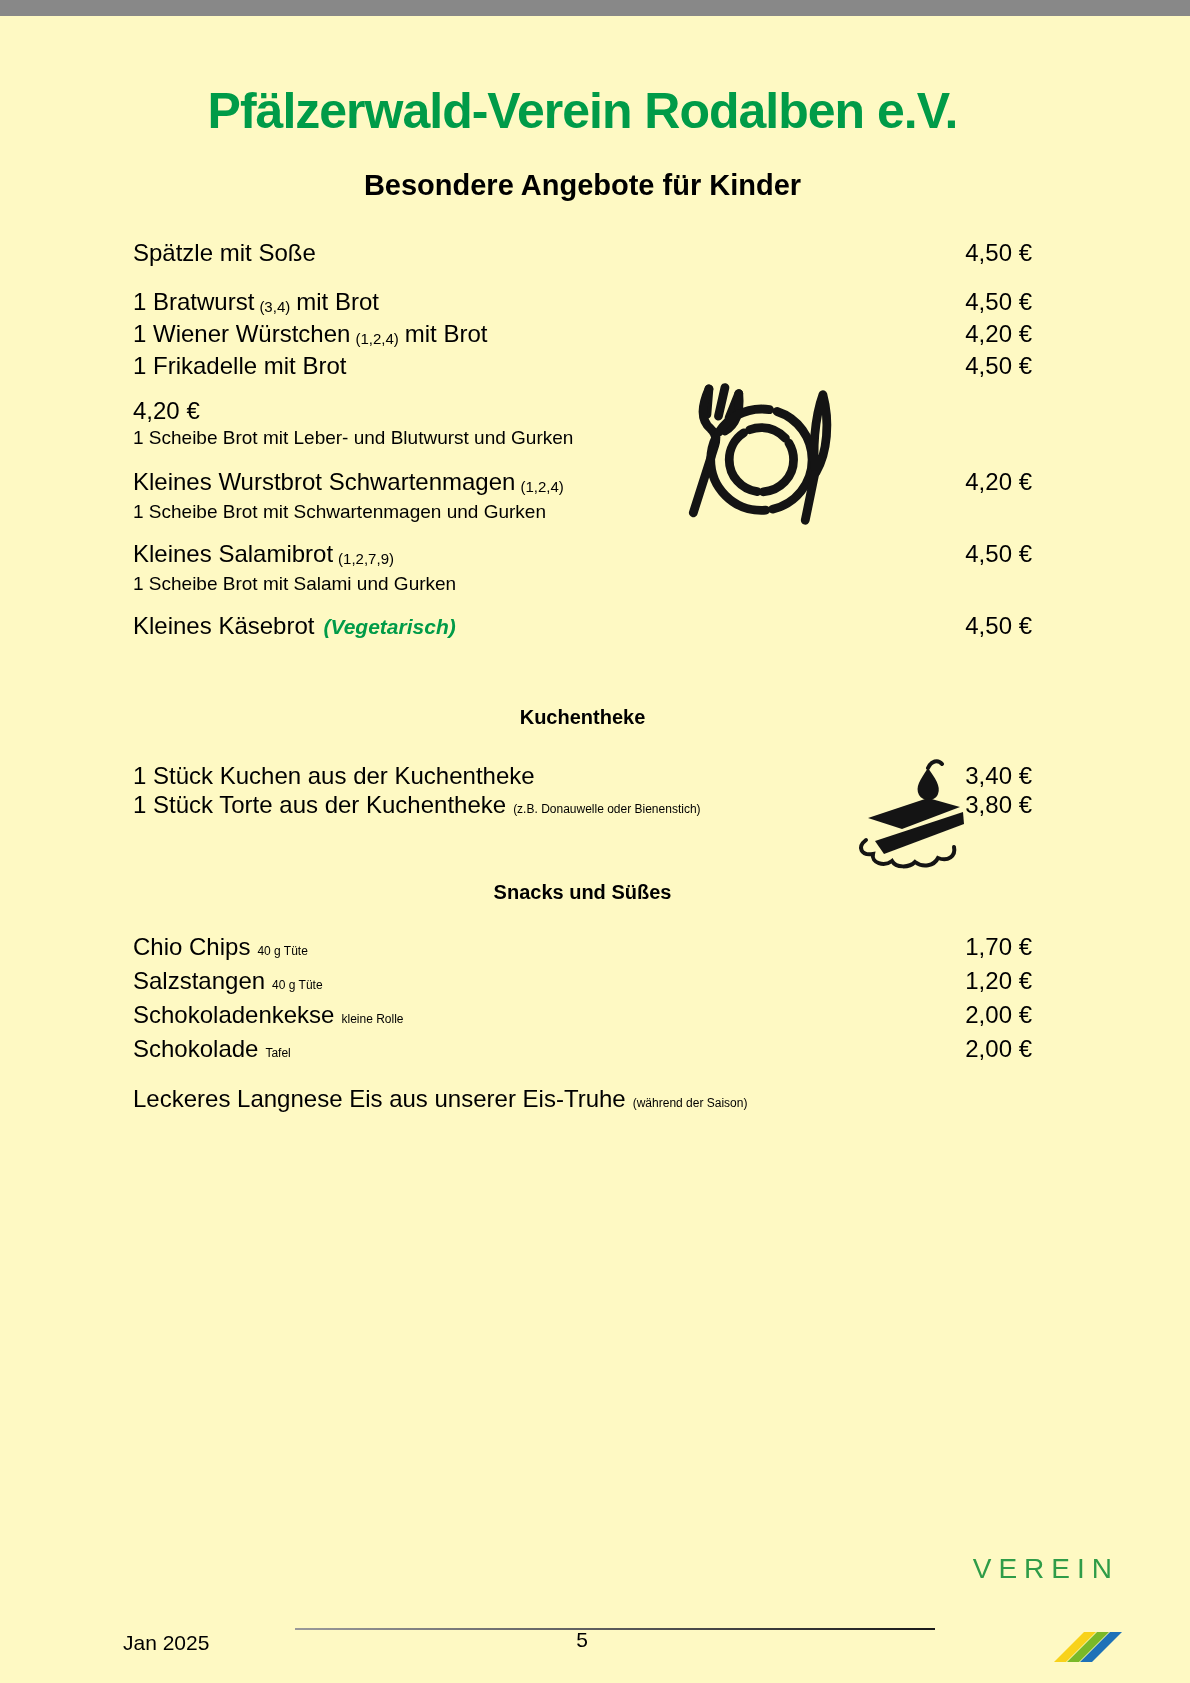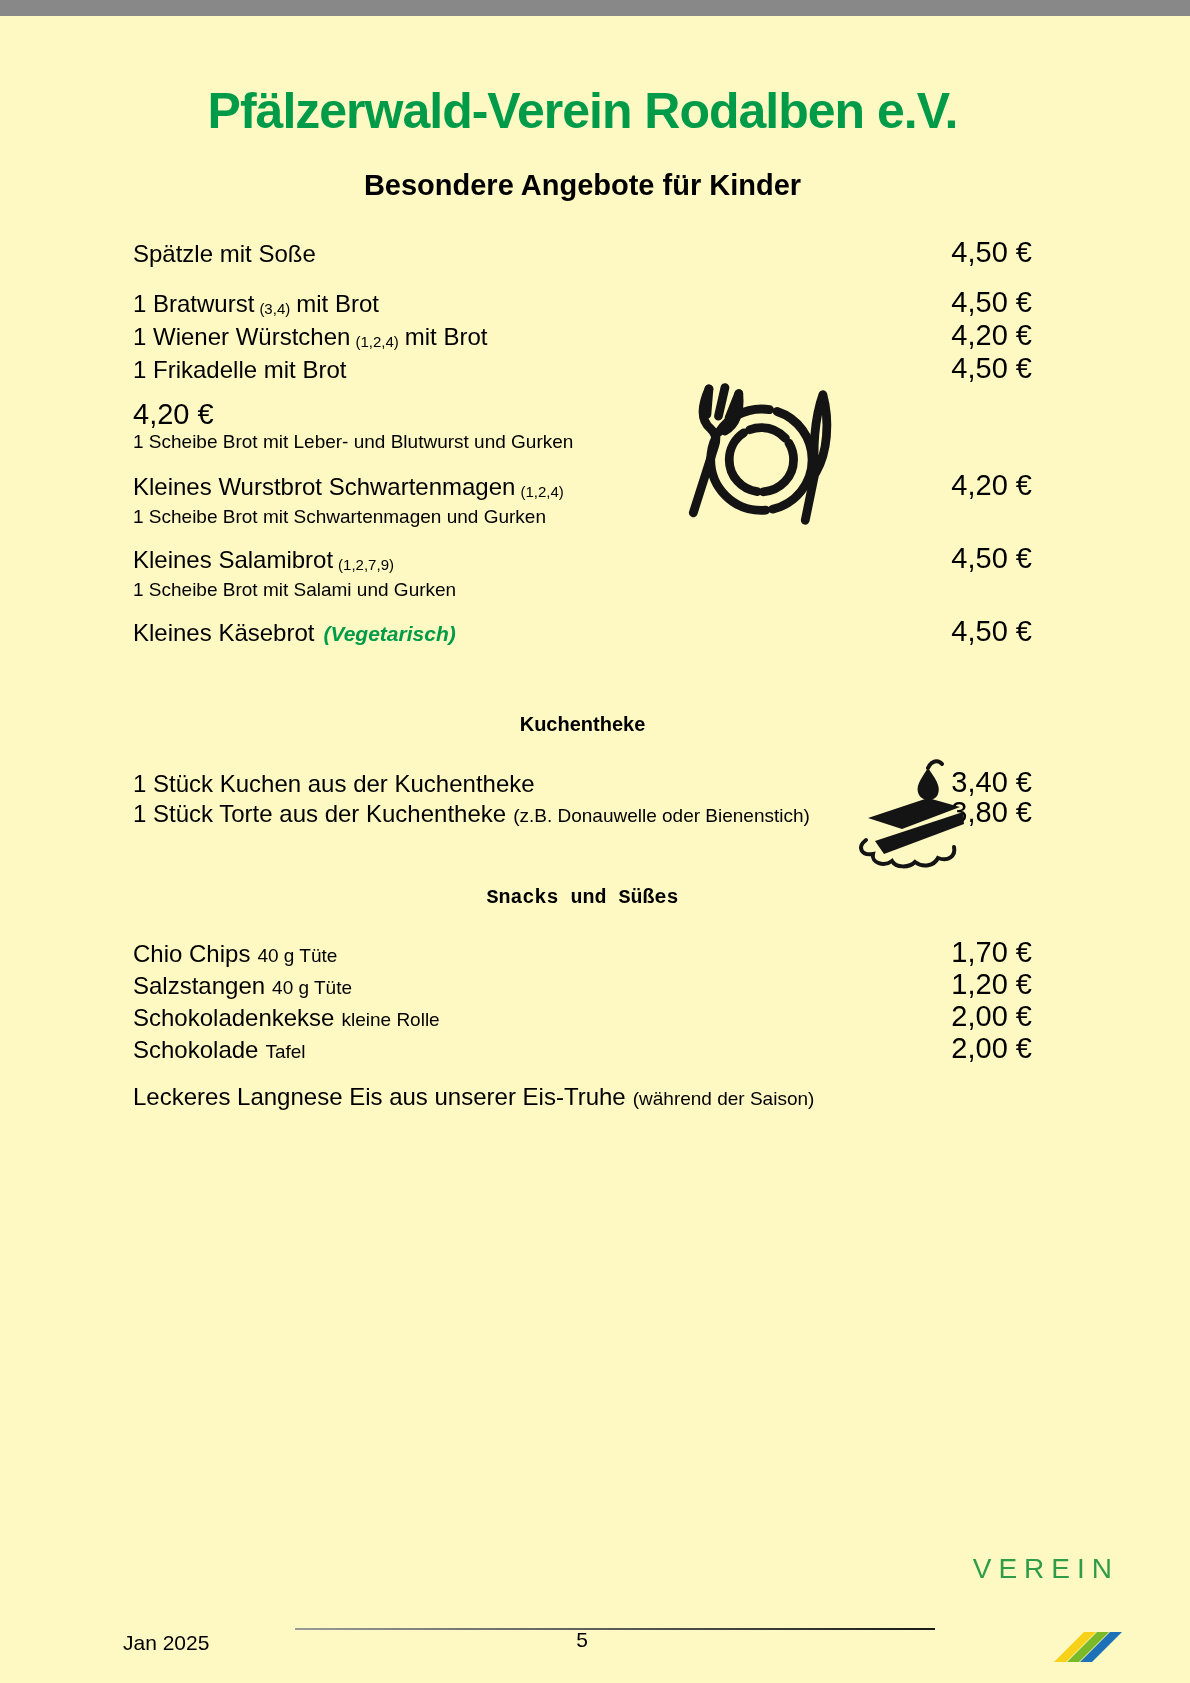--- a/index.html
+++ b/index.html
@@ -12,33 +12,33 @@
     text-align:center;margin-top:66px;font-size:50px;font-weight:bold;
     color:var(--brand-green,#009B48);letter-spacing:-1px;line-height:58px;
   }
   .section-heading{
     text-align:center;font-weight:bold;color:#000;
   }
   .h-kinder{font-size:29px;margin-top:28px;line-height:34px;}
   .h-mid{font-size:20px;line-height:36px;}
   .row{display:flex;justify-content:space-between;align-items:baseline;font-size:24px;line-height:29px;gap:9px;}
   .row .left{white-space:nowrap;}
-  .price{font-size:29px;white-space:nowrap;}
+  .price{font-size:24px;white-space:nowrap;}
   .fn{font-size:15px;margin-left:5px;position:relative;top:2px;}
   .suffix{margin-left:6px;}
-  .note{font-size:19px;margin-left:7px;}
+  .note{font-size:12px;margin-left:7px;}
   .veg{color:var(--brand-green,#009B48);font-weight:bold;font-style:italic;font-size:21px;margin-left:9px;}
   .sub{font-size:19px;line-height:26px;}
   .mt36{margin-top:36px;}
   .mt20{margin-top:20px;}
   .mt16{margin-top:16px;}
   .mt14{margin-top:14px;}
   .mt58{margin-top:58px;}
   .mt26{margin-top:26px;}
-  .mt50{margin-top:50px;font-family:Liberation Mono, monospace;}
+  .mt50{margin-top:50px;}
   .mt22{margin-top:22px;}
   .cutlery{position:absolute;left:660px;top:348px;width:195px;height:168px;}
   .cake{position:absolute;left:852px;top:740px;width:125px;height:114px;}
   .footer-rule{
     position:absolute;left:295px;top:1612px;width:640px;height:2px;
     background:linear-gradient(to right,#9a9a9a,#1a1a1a);
   }
   .footer-date{position:absolute;left:123px;top:1615px;font-size:21px;}
   .footer-page{position:absolute;left:0;top:1612px;width:1164px;text-align:center;font-size:21px;}
   .logo{position:absolute;left:868px;top:1536px;width:245px;text-align:right;color:var(--logo-green,#2F9C48);}

